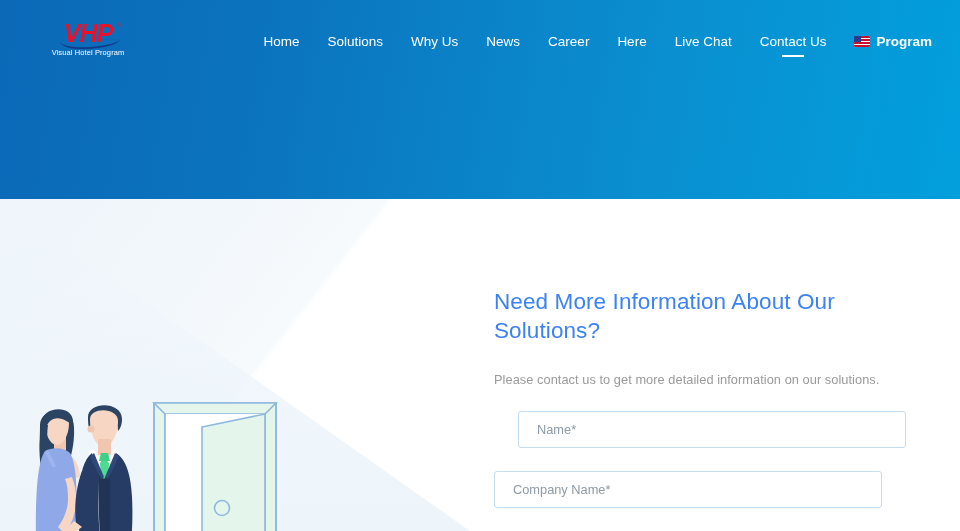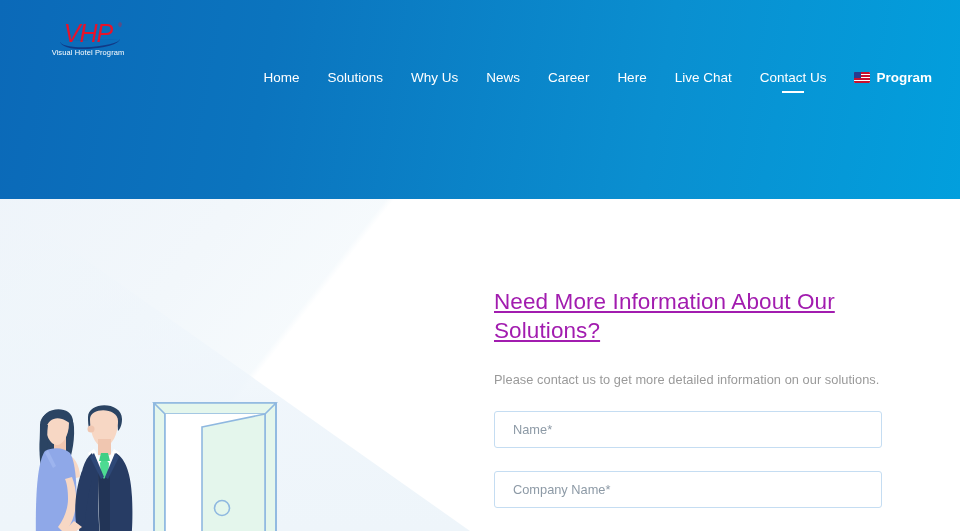--- a/index.html
+++ b/index.html
@@ -52,21 +52,21 @@
     position: relative;
     width: 92px;
     height: 26px;
   }
   .logo-vhp {
     position: absolute;
     left: 0; top: -2px;
     width: 92px;
     font-size: 25px;
     line-height: 26px;
-    font-weight: normal;
+    font-weight: bold;
     font-style: italic;
     letter-spacing: -1px;
     color: #e8132a;
     text-align: center;
   }
   .logo-reg {
     position: absolute;
     right: 12px;
     top: 0px;
     font-size: 5px;
@@ -91,21 +91,20 @@
   }
 
   
   .nav {
     position: absolute;
     right: 26px;
     top: 30px;
     display: flex;
     align-items: center;
     gap: 0px;
-    margin-top: 36px;
   }
   .nav-item {
     position: relative;
     padding: 4px 14px 10px 14px;
     font-size: 13.5px;
     color: #ffffff;
     white-space: nowrap;
     cursor: pointer;
   }
   .nav-item.active::after {
@@ -226,23 +225,22 @@
   .form-col {
     position: absolute;
     left: 494px;
     top: 88px;
     width: 390px;
   }
   .form-title {
     font-size: 22.5px;
     font-weight: normal;
     line-height: 29px;
-    color: #a21caf;
+    color: #3b82f6;
     letter-spacing: 0.1px;
-    text-decoration: underline;
   }
   .form-sub {
     margin-top: 27px;
     font-size: 12.8px;
     color: #9a9a9a;
     letter-spacing: 0.05px;
   }
   .field {
     margin-top: 23px;
     width: 388px;
@@ -252,21 +250,21 @@
     background: #ffffff;
     display: flex;
     align-items: center;
     padding-left: 18px;
     cursor: text;
   }
   .field-ph {
     font-size: 12.8px;
     color: #8d9aa6;
   }
-  .field:first-of-type { margin-top: 24px; }
+  .field:first-of-type { margin-top: 24px; margin-left: 24px; }
 </style>
 </head>
 <body>
 
 <div class="page">
 
   <div class="hero">
 
     <div class="navbar">
 

